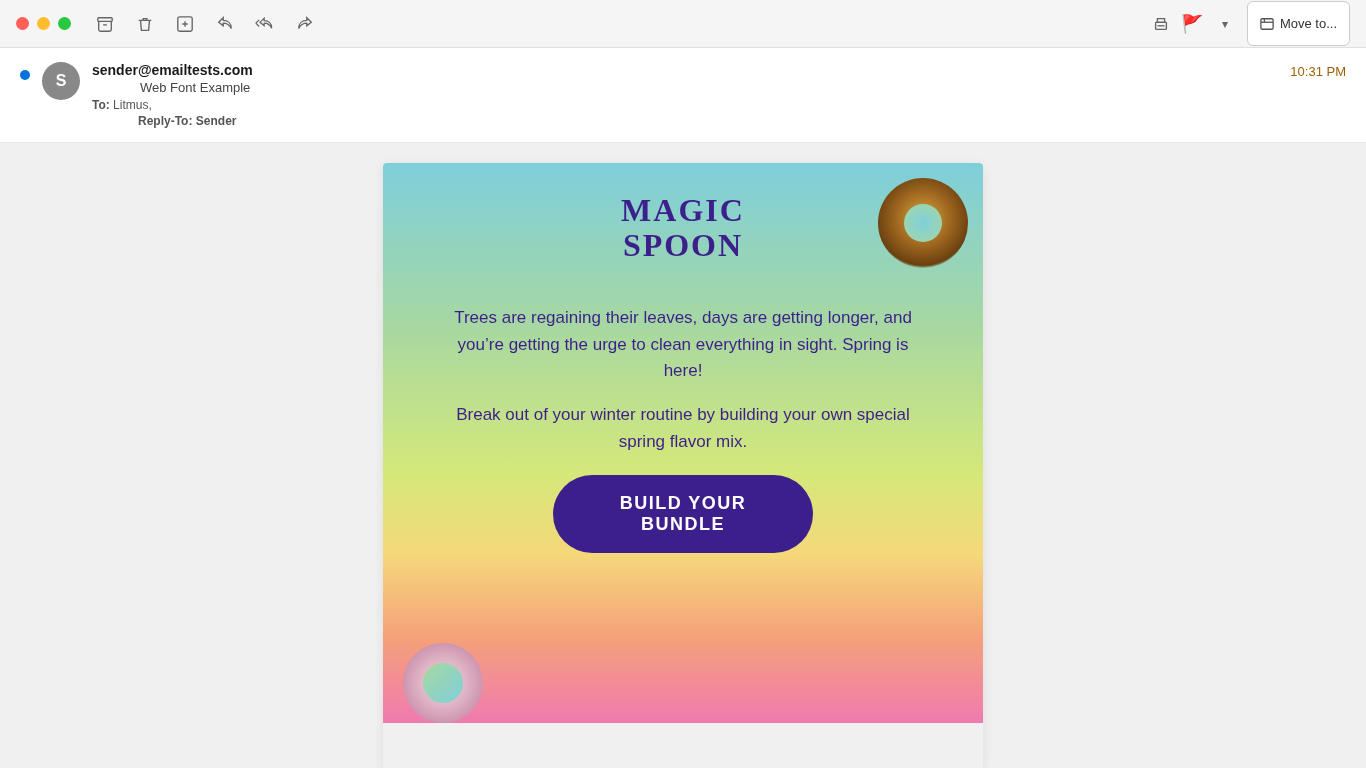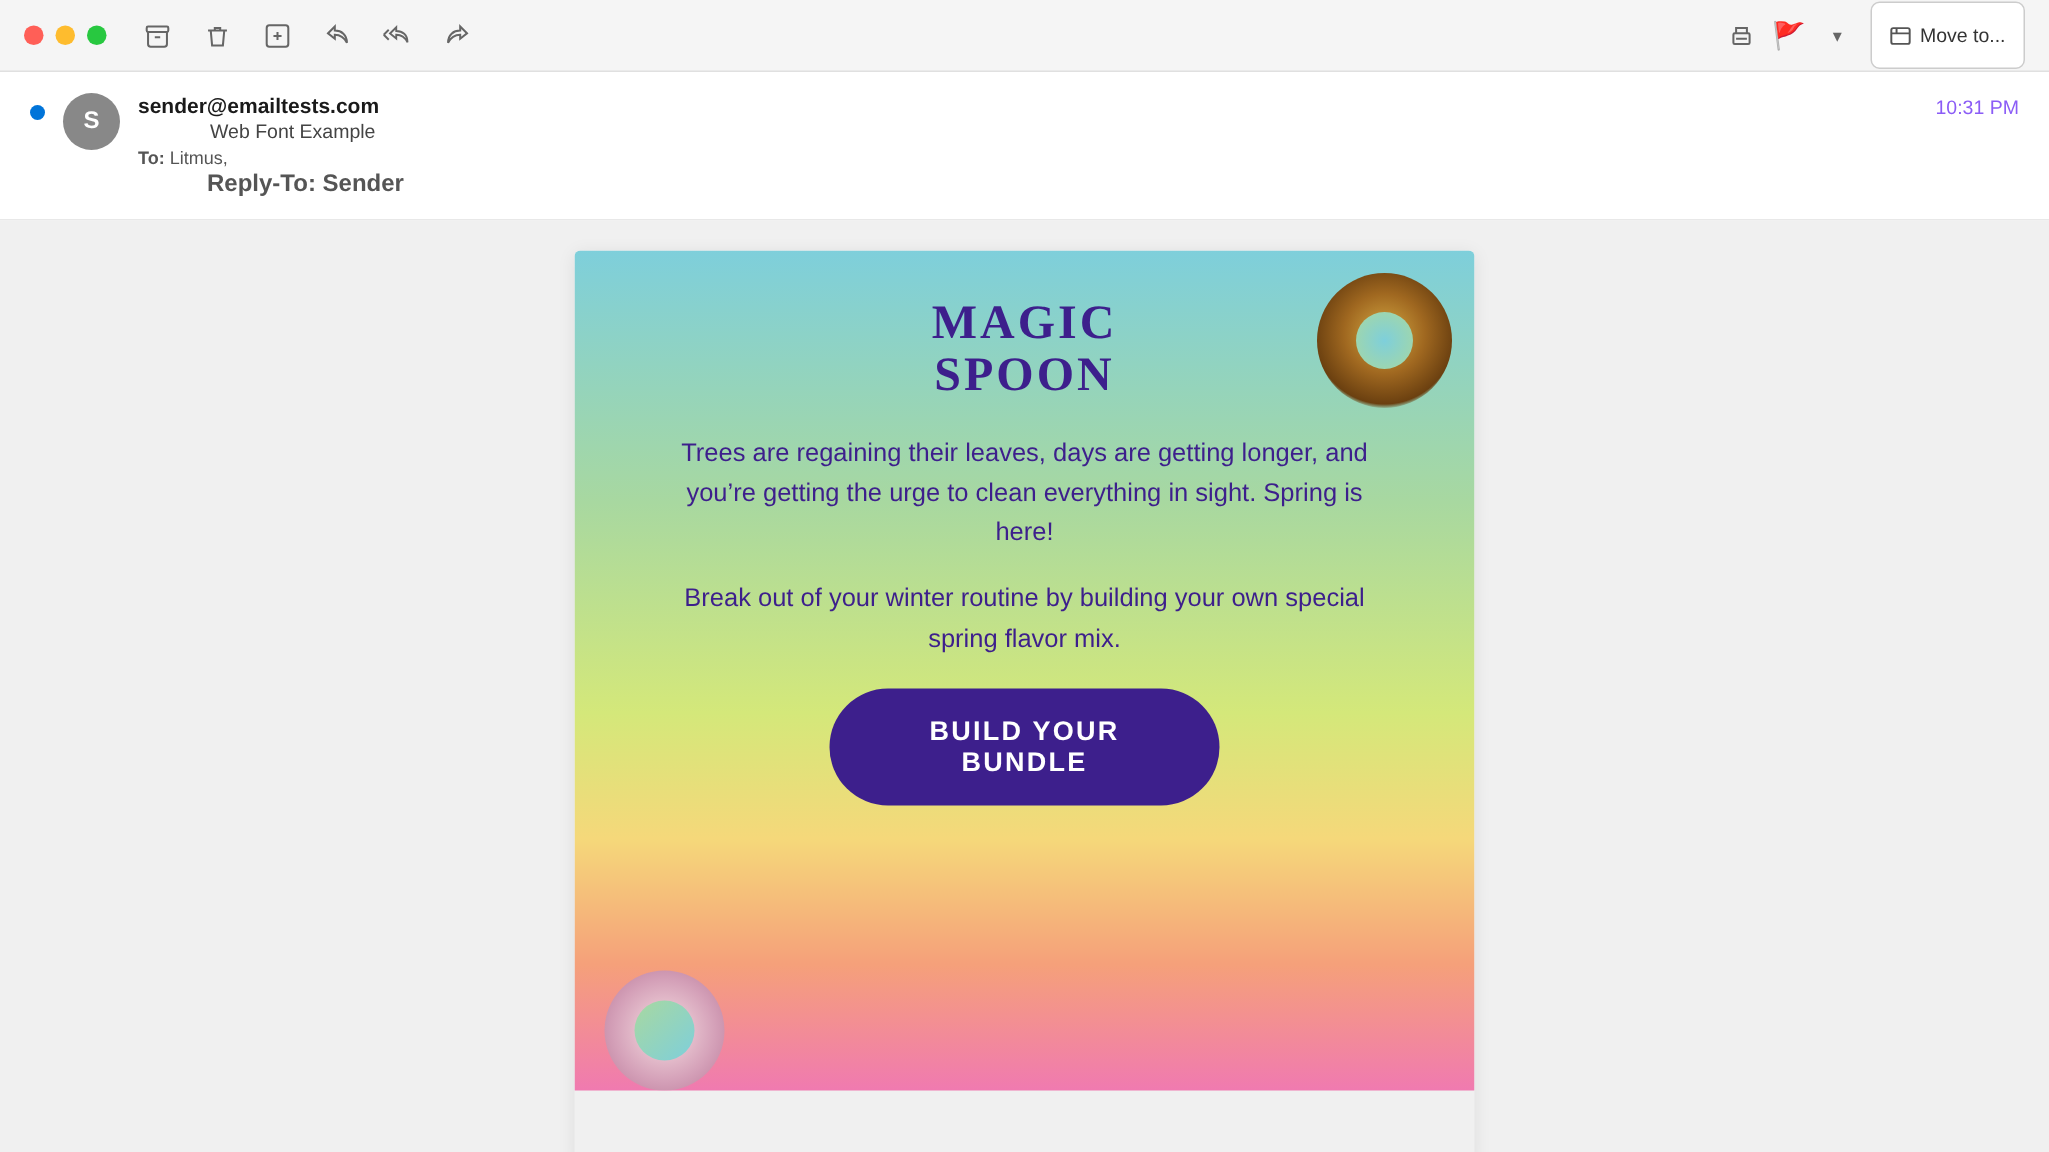--- a/index.html
+++ b/index.html
@@ -41,24 +41,24 @@
     .avatar {
       width: 38px; height: 38px; border-radius: 50%; background: #888;
       display: flex; align-items: center; justify-content: center;
       color: #fff; font-size: 16px; font-weight: 600; flex-shrink: 0;
     }
     .email-meta { }
     .sender-name { font-size: 14px; font-weight: 600; color: #1a1a1a; }
     .email-subject { font-size: 13px; color: #444; margin-top: 2px; margin-left: 48px; }
     .email-to { font-size: 12px; color: #888; margin-top: 3px; }
     .email-to span { color: #555; }
-    .email-reply-to { font-size: 16px; color: #888; margin-top: 2px; padding-left: 46px; }
+    .email-reply-to { font-size: 12px; color: #888; margin-top: 2px; padding-left: 46px; }
     .email-reply-to span { font-weight: 600; color: #555; }
     .reply-label { font-weight: 600; }
-    .email-timestamp { font-size: 13px; color: #8b5cf6; white-space: nowrap; margin-top: 2px; }
+    .email-timestamp { font-size: 13px; color: #a16207; white-space: nowrap; margin-top: 2px; }
 
     
     .email-body {
       background: #f0f0f0; height: calc(768px - 48px - 72px);
       overflow-y: auto; display: flex; justify-content: center;
       padding: 20px 0;
     }
 
     
     .email-content {
@@ -95,21 +95,21 @@
 
     .hero-headline {
       text-align: center; margin-top: 40px; position: relative; z-index: 2;
     }
     .hero-headline h1 {
       font-size: 52px; font-weight: 900; color: #3d1f8c;
       line-height: 1.1; font-family: -apple-system, BlinkMacSystemFont, sans-serif;
     }
 
     .hero-body {
-      text-align: center; margin-top: 22px; padding: 0 20px; position: relative; z-index: 2;
+      text-align: center; margin-top: 42px; padding: 0 20px; position: relative; z-index: 2;
     }
     .hero-body p {
       font-size: 17px; color: #3d1f8c; line-height: 1.55;
       margin-bottom: 18px;
     }
 
     .donut-bottom-left {
       position: absolute; bottom: 0; left: 20px; width: 80px; height: 80px;
     }
     .donut-shape {

